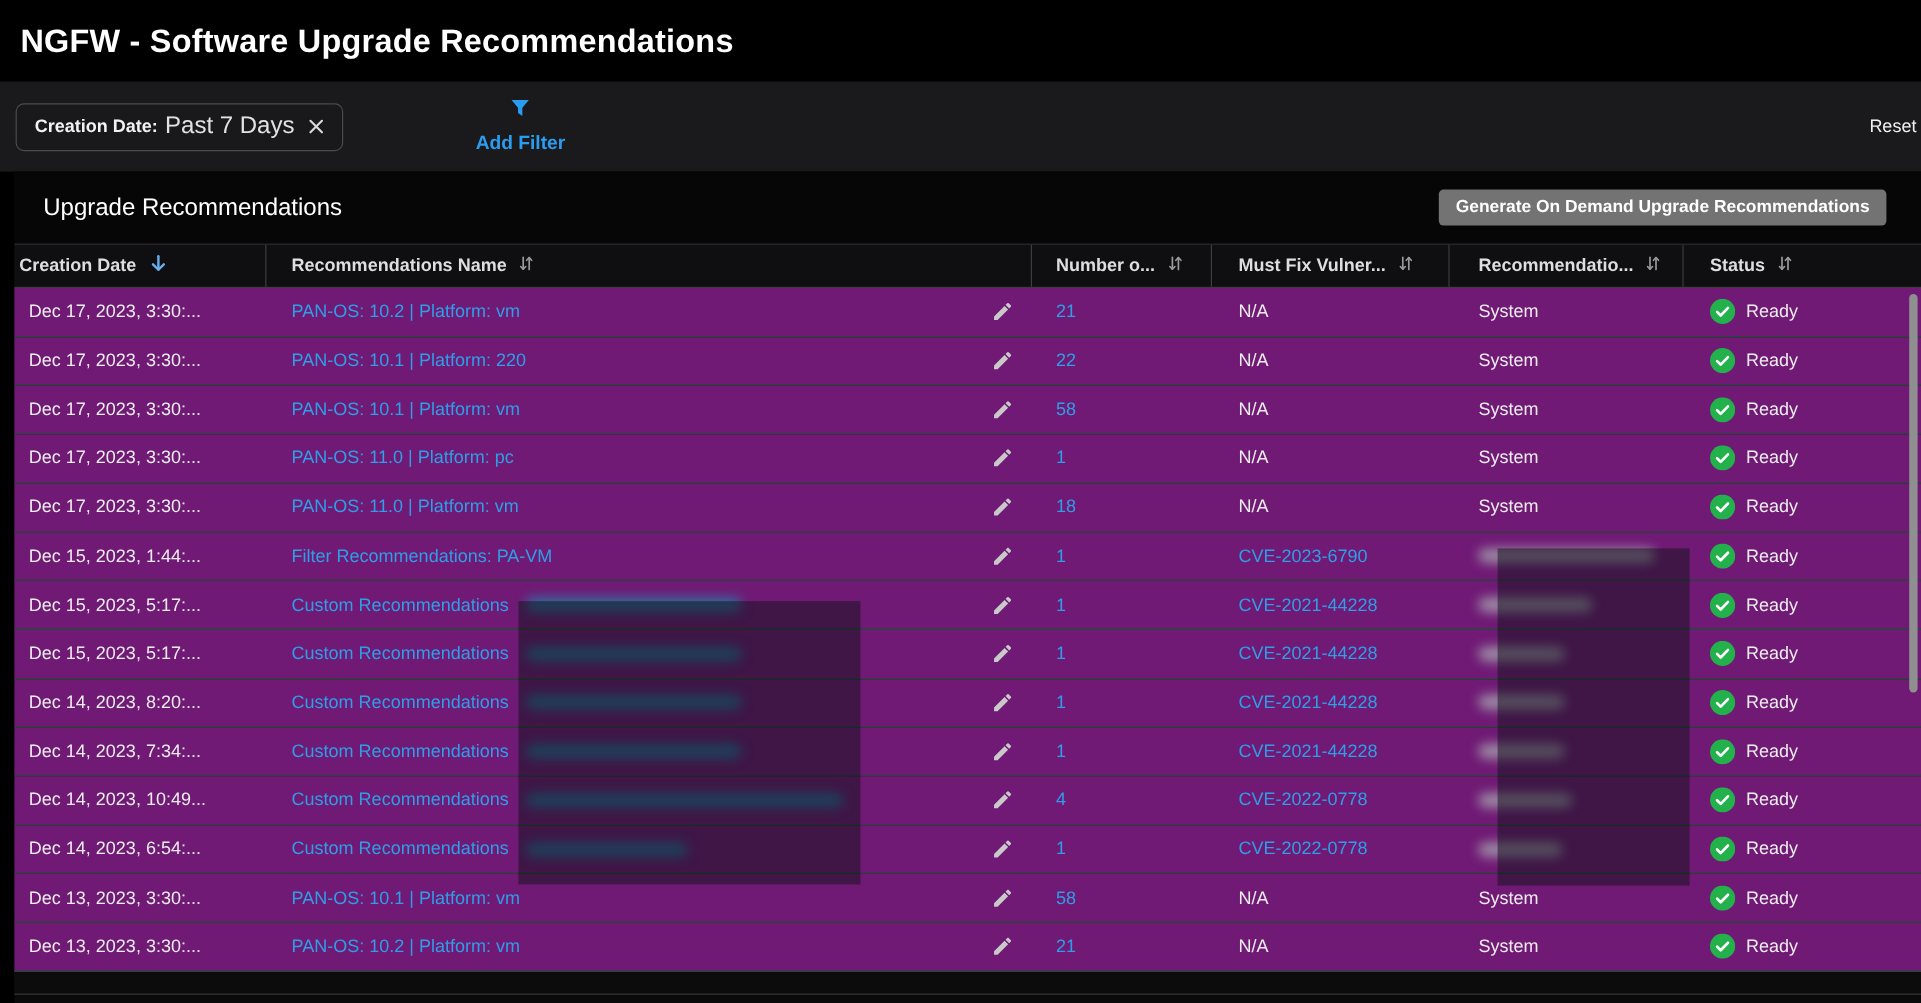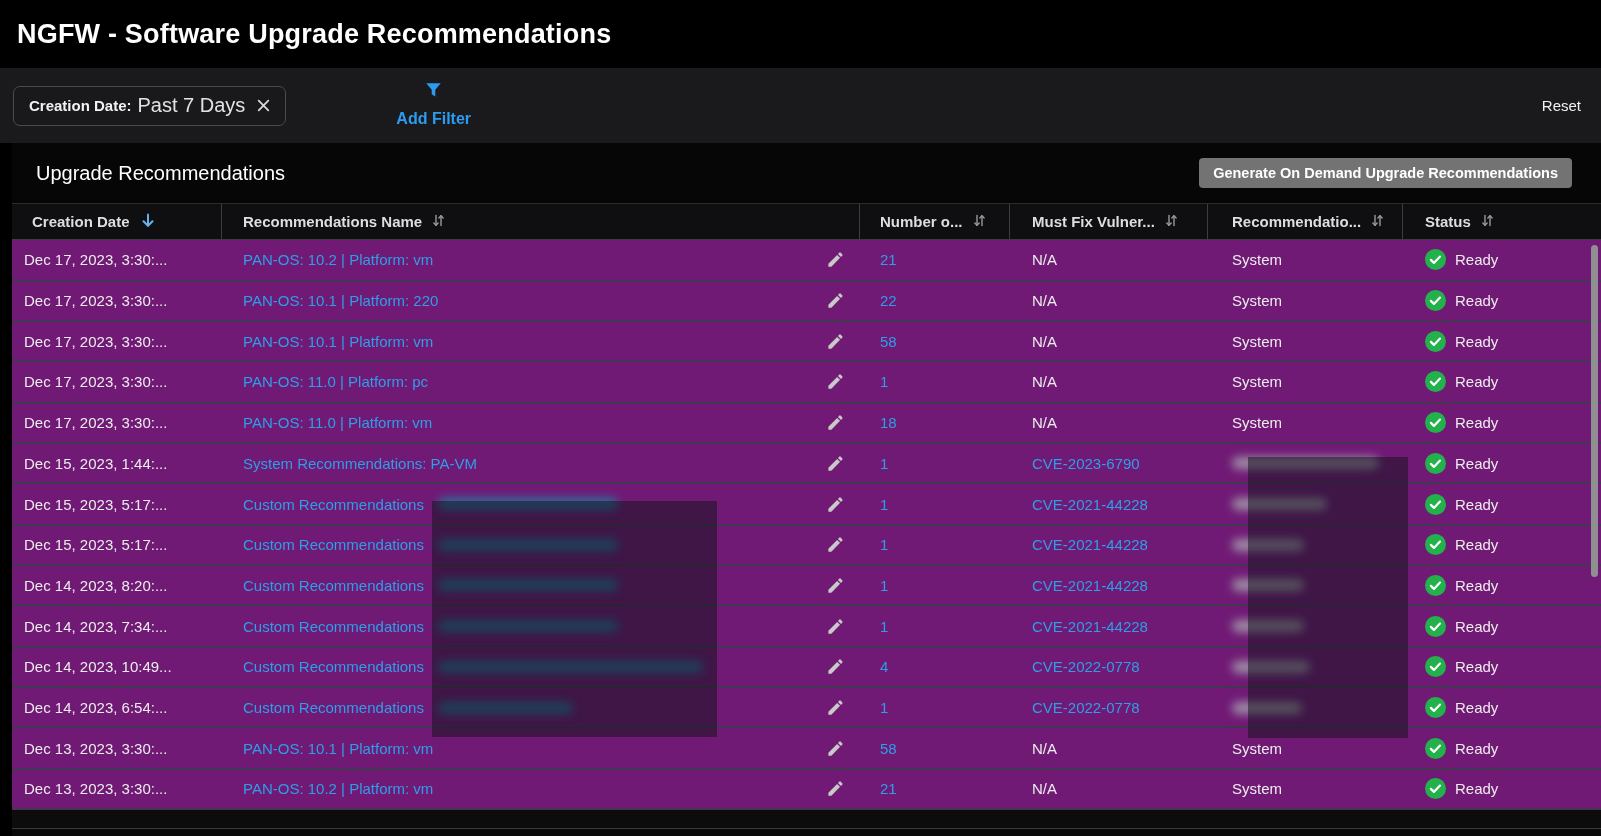--- a/index.html
+++ b/index.html
@@ -10,21 +10,21 @@
     color: #e9e9e9;
     overflow: hidden;
     position: relative;
   }
 
   
   .page-header { height: 68px; display: flex; align-items: center; padding-left: 17px; background: #000; border-radius: 15px; }
   .page-title { font-size: 27px; font-weight: 600; color: #fff; letter-spacing: .2px; }
 
   
-  .filter-bar { height: 75px; background: #1a1a1c; display: flex; align-items: center; padding: 0 20px 0 13px; }
+  .filter-bar { height: 75px; background: #1a1a1c; display: flex; align-items: center; padding: 0 4px 0 13px; }
   .chip {
     display: inline-flex; align-items: center; gap: 6px;
     height: 40px; padding: 0 15px; border: 1px solid #4b4b4f; border-radius: 7px;
     background: #19191b; cursor: default;
   }
   .chip-label { font-size: 15px; font-weight: 700; color: #f2f2f2; }
   .chip-value { font-size: 20px; color: #e2e2e2; margin-right: 6px; }
   .chip-close { display: inline-flex; align-items: center; cursor: pointer; }
   .add-filter { display: inline-flex; align-items: center; gap: 9px; margin-left: 110px; cursor: pointer; flex-direction: column; }
   .add-filter-label { color: #2b9df0; font-size: 16px; font-weight: 600; }
@@ -42,21 +42,21 @@
 
   
   .grid-cols { display: grid; grid-template-columns: 210px 638px 150px 198px 195px 198px; }
   .thead { height: 37px; background: #0f0f11; border-top: 1px solid #2c2c2e; border-bottom: 1px solid #3d3d40; }
   .th {
     display: flex; align-items: center; gap: 11px;
     font-size: 15px; font-weight: 600; color: #dedede;
     border-right: 1px solid #3d3d40; cursor: pointer;
   }
   .th:last-child { border-right: none; }
-  .th-date   { padding-left: 20px; }
+  .th-date   { padding-left: 4px; }
   .th-name   { padding-left: 21px; }
   .th-count  { padding-left: 20px; }
   .th-mustfix{ padding-left: 22px; }
   .th-recby  { padding-left: 24px; }
   .th-status { padding-left: 22px; }
 
   .tr { height: 40.71px; border-bottom: 1px solid #14532d; background: #701a75; }
   .td { display: flex; align-items: center; font-size: 15px; color: #ededed; overflow: hidden; }
   .td-date   { padding-left: 12px; }
   .td-name   { padding-left: 21px; padding-right: 15px; justify-content: space-between; }
@@ -382,21 +382,21 @@
       <span>Ready</span>
     </div>
   </div>
 
   <div class="tr grid-cols">
     <div class="td td-date">
       <span>Dec 15, 2023, 1:44:...</span>
     </div>
     <div class="td td-name">
       <span class="name-wrap">
-        <a class="link">System Recommendations: PA-VM</a>
+        <a class="link">Filter Recommendations: PA-VM</a>
 
       </span>
       <button class="icon-btn">
         <svg width="19" height="19" viewBox="0 0 24 24" fill="#c9c9c9">
               <path d="M3 17.25V21h3.75L17.81 9.94l-3.75-3.75L3 17.25zM20.71 7.04c.39-.39.39-1.02 0-1.41l-2.34-2.34a.996.996 0 0 0-1.41 0l-1.83 1.83 3.75 3.75 1.83-1.83z"></path>
             </svg>
       </button>
     </div>
     <div class="td td-count">
       <a class="link">1</a>

